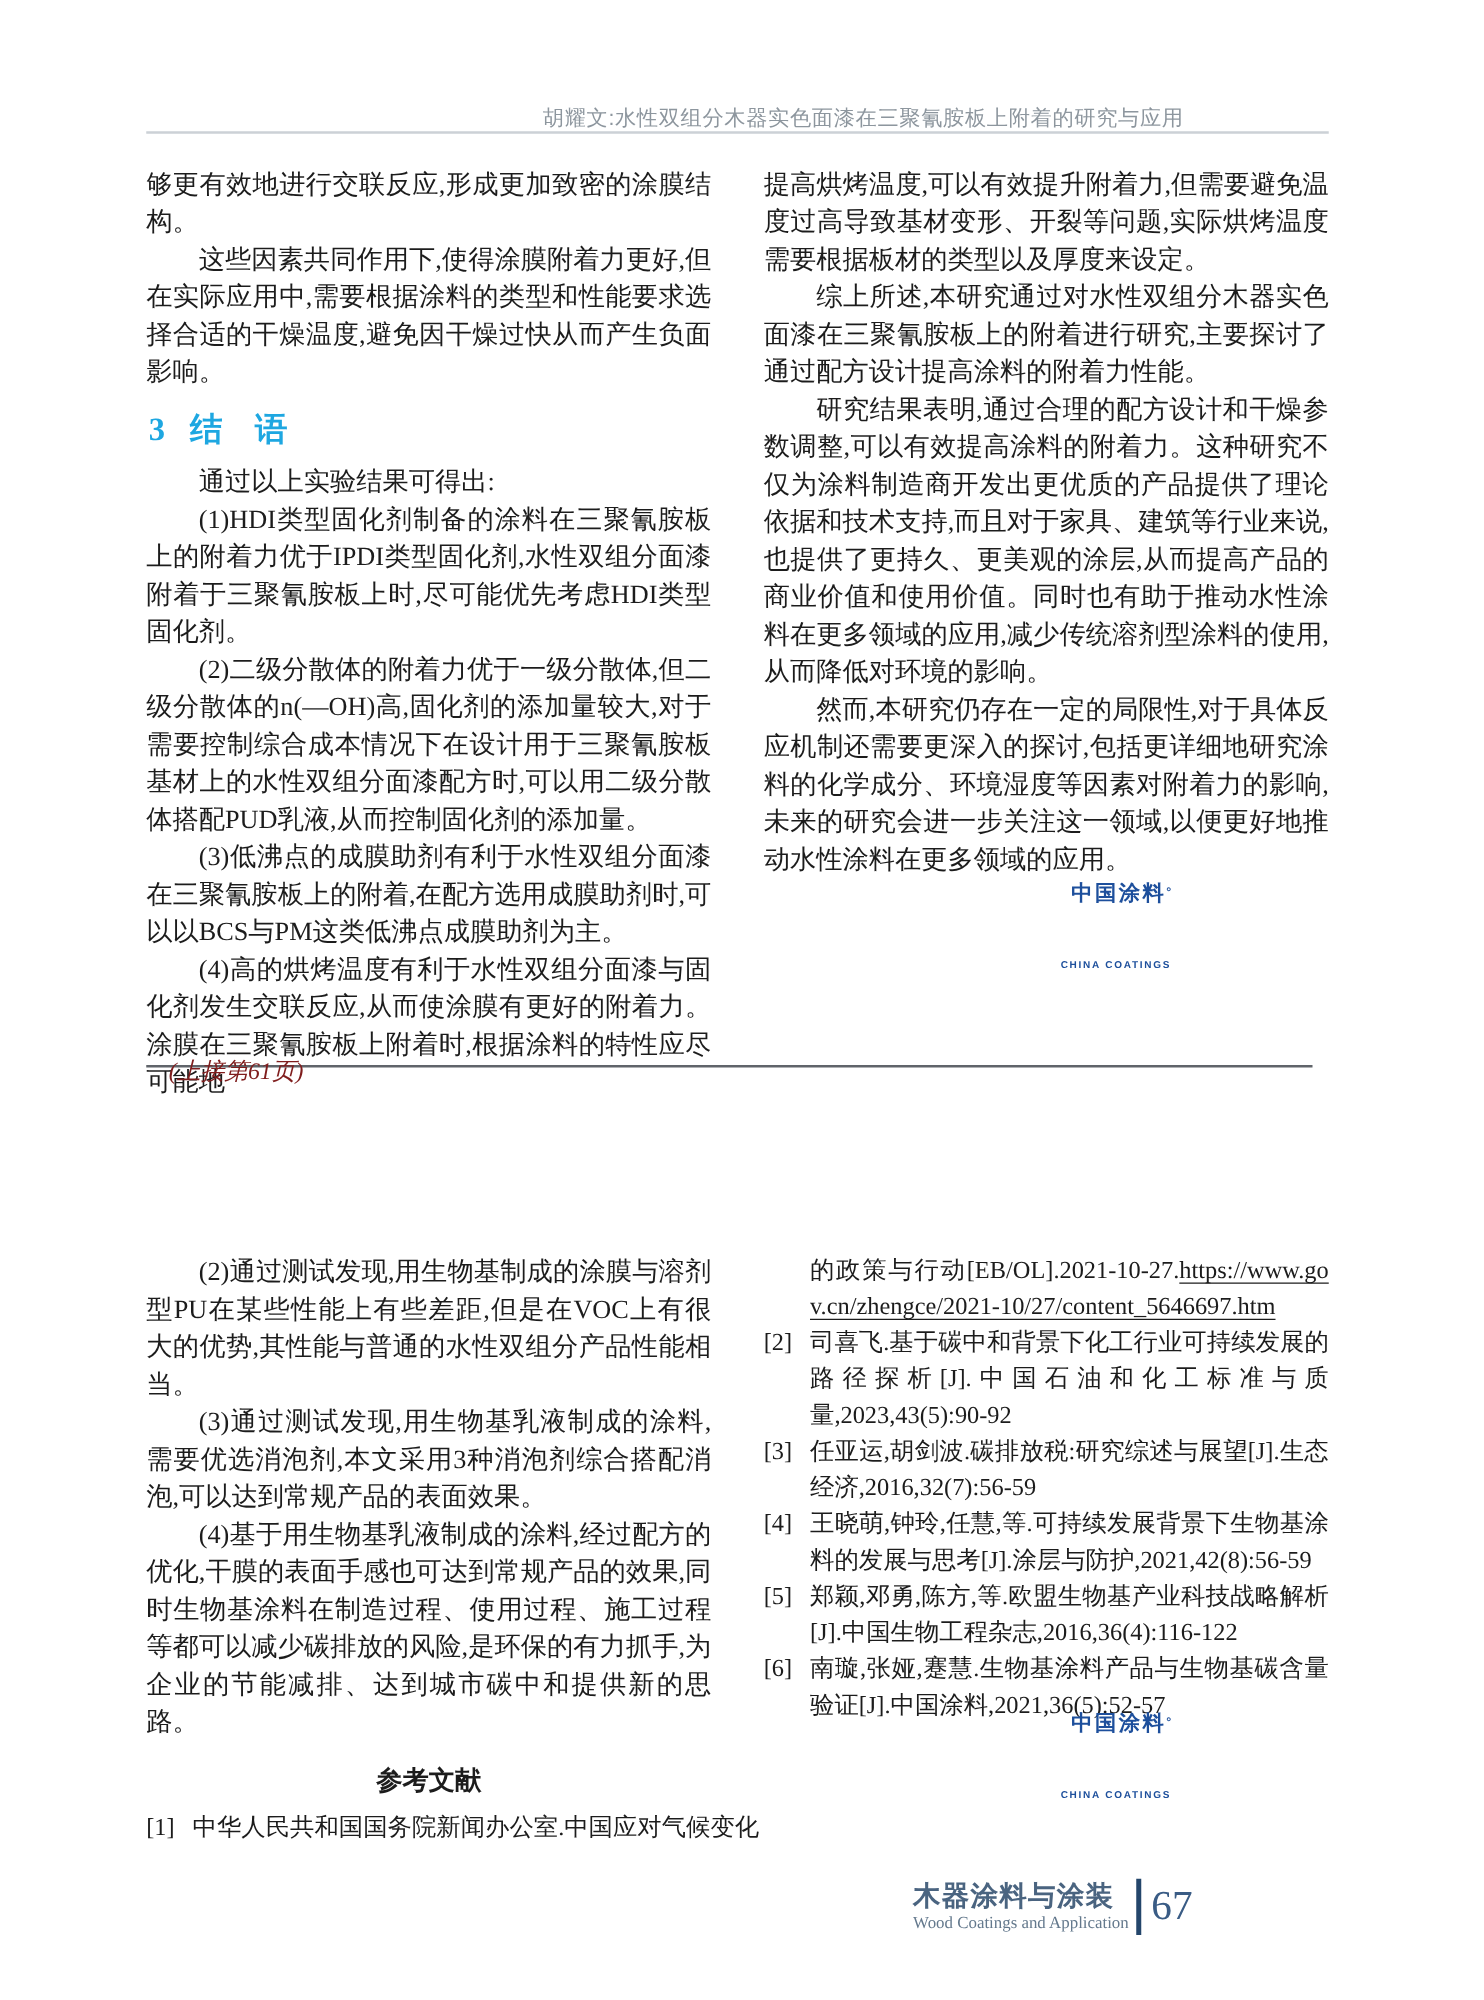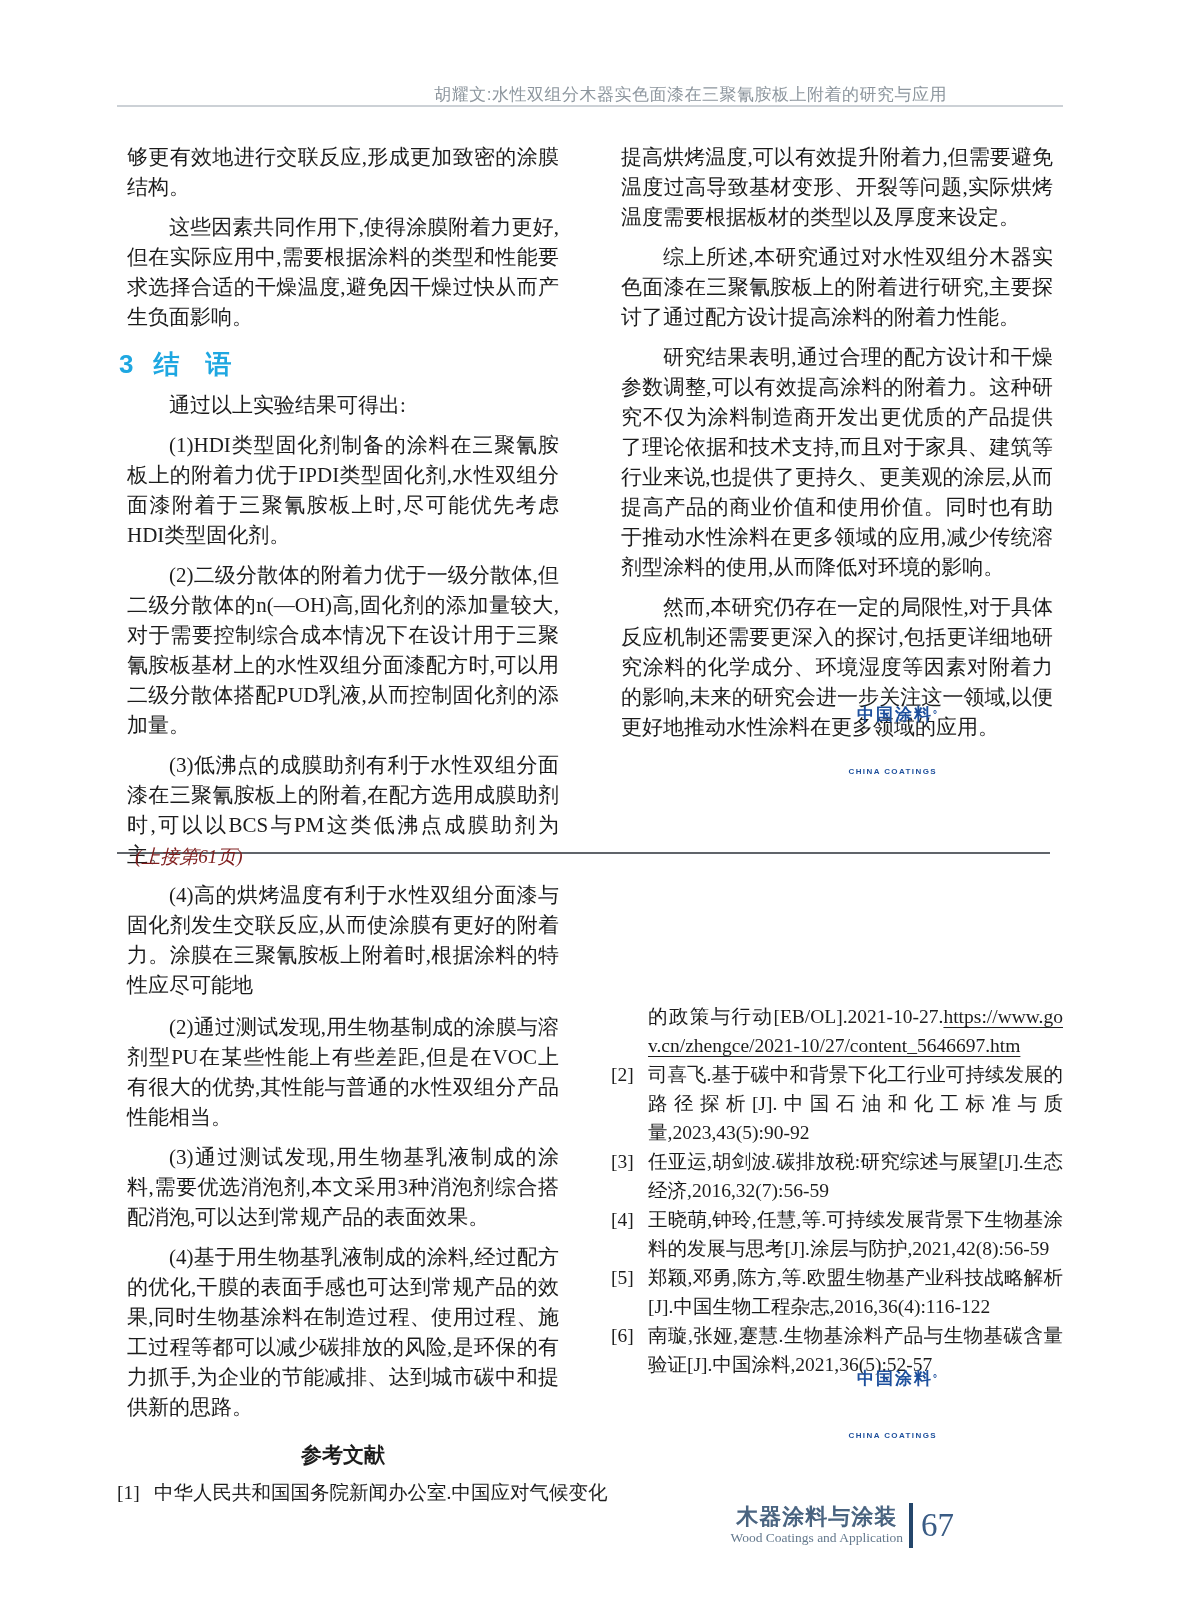--- a/index.html
+++ b/index.html
@@ -13,27 +13,27 @@
     position:absolute; top:83px; right:124px;
     font-family:"Liberation Sans","DejaVu Sans",sans-serif;
     font-size:17px; color:#8d969e; letter-spacing:0.5px;
   }
   .head-rule { position:absolute; top:105px; left:117px; width:946px; height:2px; background:#ccd1d6; }
   
   .cols { position:absolute; left:117px; width:946px; display:flex; gap:42px; }
   .cols.upper { top:132px; }
   .cols.lower { top:1002px; }
   .col { width:452px; font-size:21px; line-height:30px; text-align:justify; }
-  .col p { margin:10px; }
+  .col p { margin:0; }
   p.indent { text-indent:2em; }
   p.no-indent { text-indent:0; }
   
   .section-head {
     margin:16px 0 10px 2px;
-    font-family:Liberation Sans, sans-serif;
+    font-family:Liberation Serif, serif;
     font-weight:bold; font-size:26px; line-height:32px; color:#1ea7e1;
   }
   .section-head .no { margin-right:20px; }
   
   .logo { position:absolute; text-align:right; font-family:"Liberation Sans","DejaVu Sans",sans-serif; color:#1d4f9c; }
   .logo-1 { top:706px; right:134px; }
   .logo-2 { top:1370px; right:134px; }
   .logo .zh { font-size:17px; font-weight:bold; letter-spacing:2px; line-height:18px; }
   .logo .mark { font-size:10px; vertical-align:top; letter-spacing:0; }
   .logo .en { font-size:8px; font-weight:bold; letter-spacing:1.4px; line-height:10px;margin-top:43px; }
@@ -46,21 +46,21 @@
     font-family:"Liberation Sans","DejaVu Sans",sans-serif; font-weight:bold; font-size:21px;
   }
   .ref-row { display:flex; font-size:19.5px; line-height:29px; text-align:justify; }
   .ref-label { flex:0 0 37px; }
   .ref-text { flex:1; }
   .ref-row.nowrap .ref-text { white-space:nowrap; }
   .ref-cont { margin-left:37px; font-size:19.5px; line-height:29px; text-align:justify; word-break:break-all; }
   .ref-cont .url { text-decoration:underline; text-underline-offset:4px; }
   
   .footer { position:absolute; top:1503px; right:117px; display:flex; align-items:center; }
-  .footer-textblock { text-align:center; }
+  .footer-textblock { text-align:left; }
   .footer-zh {
     font-family:"Liberation Sans","DejaVu Sans",sans-serif; font-weight:bold;
     font-size:22px; line-height:24px; color:#4a6480; letter-spacing:1px;
   }
   .footer-en { font-size:13.5px; line-height:17px; color:#64798d; }
   .footer-bar { width:4px; height:45px; background:#24466b; margin:0 8px 0 6px; }
   .footer-num { font-size:33px; color:#3a5c85; line-height:45px; }
 </style>
 </head>
 <body>

